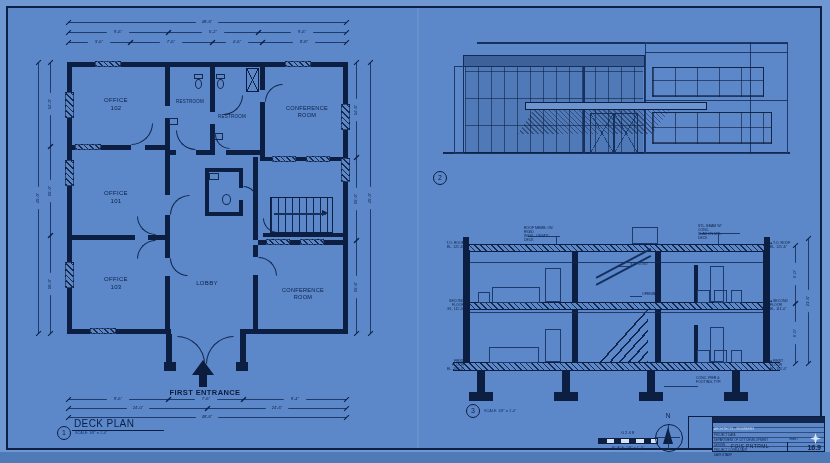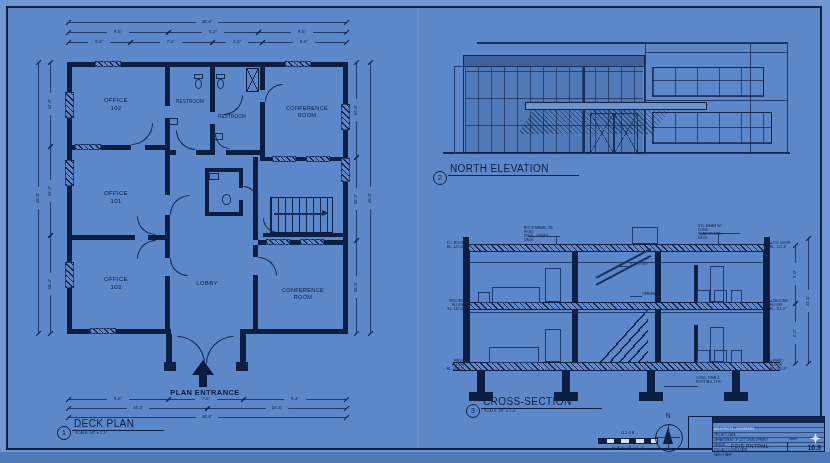--- a/index.html
+++ b/index.html
@@ -79,32 +79,30 @@
   <div class="room" style="left:86px;top:190px;width:60px">OFFICE
 101</div>
   <div class="room" style="left:86px;top:276px;width:60px">OFFICE
 103</div>
   <div class="room" style="left:185px;top:280px;width:44px">LOBBY</div>
   <div class="room" style="left:271px;top:287px;width:64px;font-size:5.6px">CONFERENCE
 ROOM</div>
 
   <div class="tri" style="left:192px;top:360px"></div>
   <div class="stem" style="left:199px;top:374px"></div>
-  <div class="entr" style="left:155px;top:388px;width:100px">PLAN ENTRANCE</div>
+  <div class="entr" style="left:155px;top:388px;width:100px">FIRST ENTRANCE</div>
   <div class="stri" style="left:322px;top:210px"></div>
 
   <span class="numcircle" style="left:57px;top:426px">1</span>
   <span class="ttl" style="left:72px;top:418px">DECK PLAN</span>
   <span class="scl" style="left:75px;top:431px">SCALE: 1/8" = 1'-0"</span>
 
   <span class="numcircle" style="left:433px;top:171px">2</span>
-  <span class="ttl" style="left:448px;top:163px">NORTH ELEVATION</span>
 
   <span class="numcircle" style="left:466px;top:404px">3</span>
-  <span class="ttl" style="left:481px;top:396px">CROSS-SECTION</span>
   <span class="scl" style="left:484px;top:409px">SCALE: 1/8" = 1'-0"</span>
 
   <div class="note" style="left:524px;top:226px;width:54px">ROOF MEMB. ON RIGID
 INSUL. ON MTL. DECK</div>
   <div class="note" style="left:698px;top:224px;width:56px">STL. BEAM W/ CONC.
 SLAB ON MTL. DECK</div>
   <div class="note" style="left:630px;top:262px;width:40px">STL. JOIST</div>
   <div class="note" style="left:642px;top:292px;width:40px">OPENING</div>
   <div class="note" style="left:696px;top:376px;width:50px">CONC. PIER &amp;
 FOOTING, TYP.</div>

